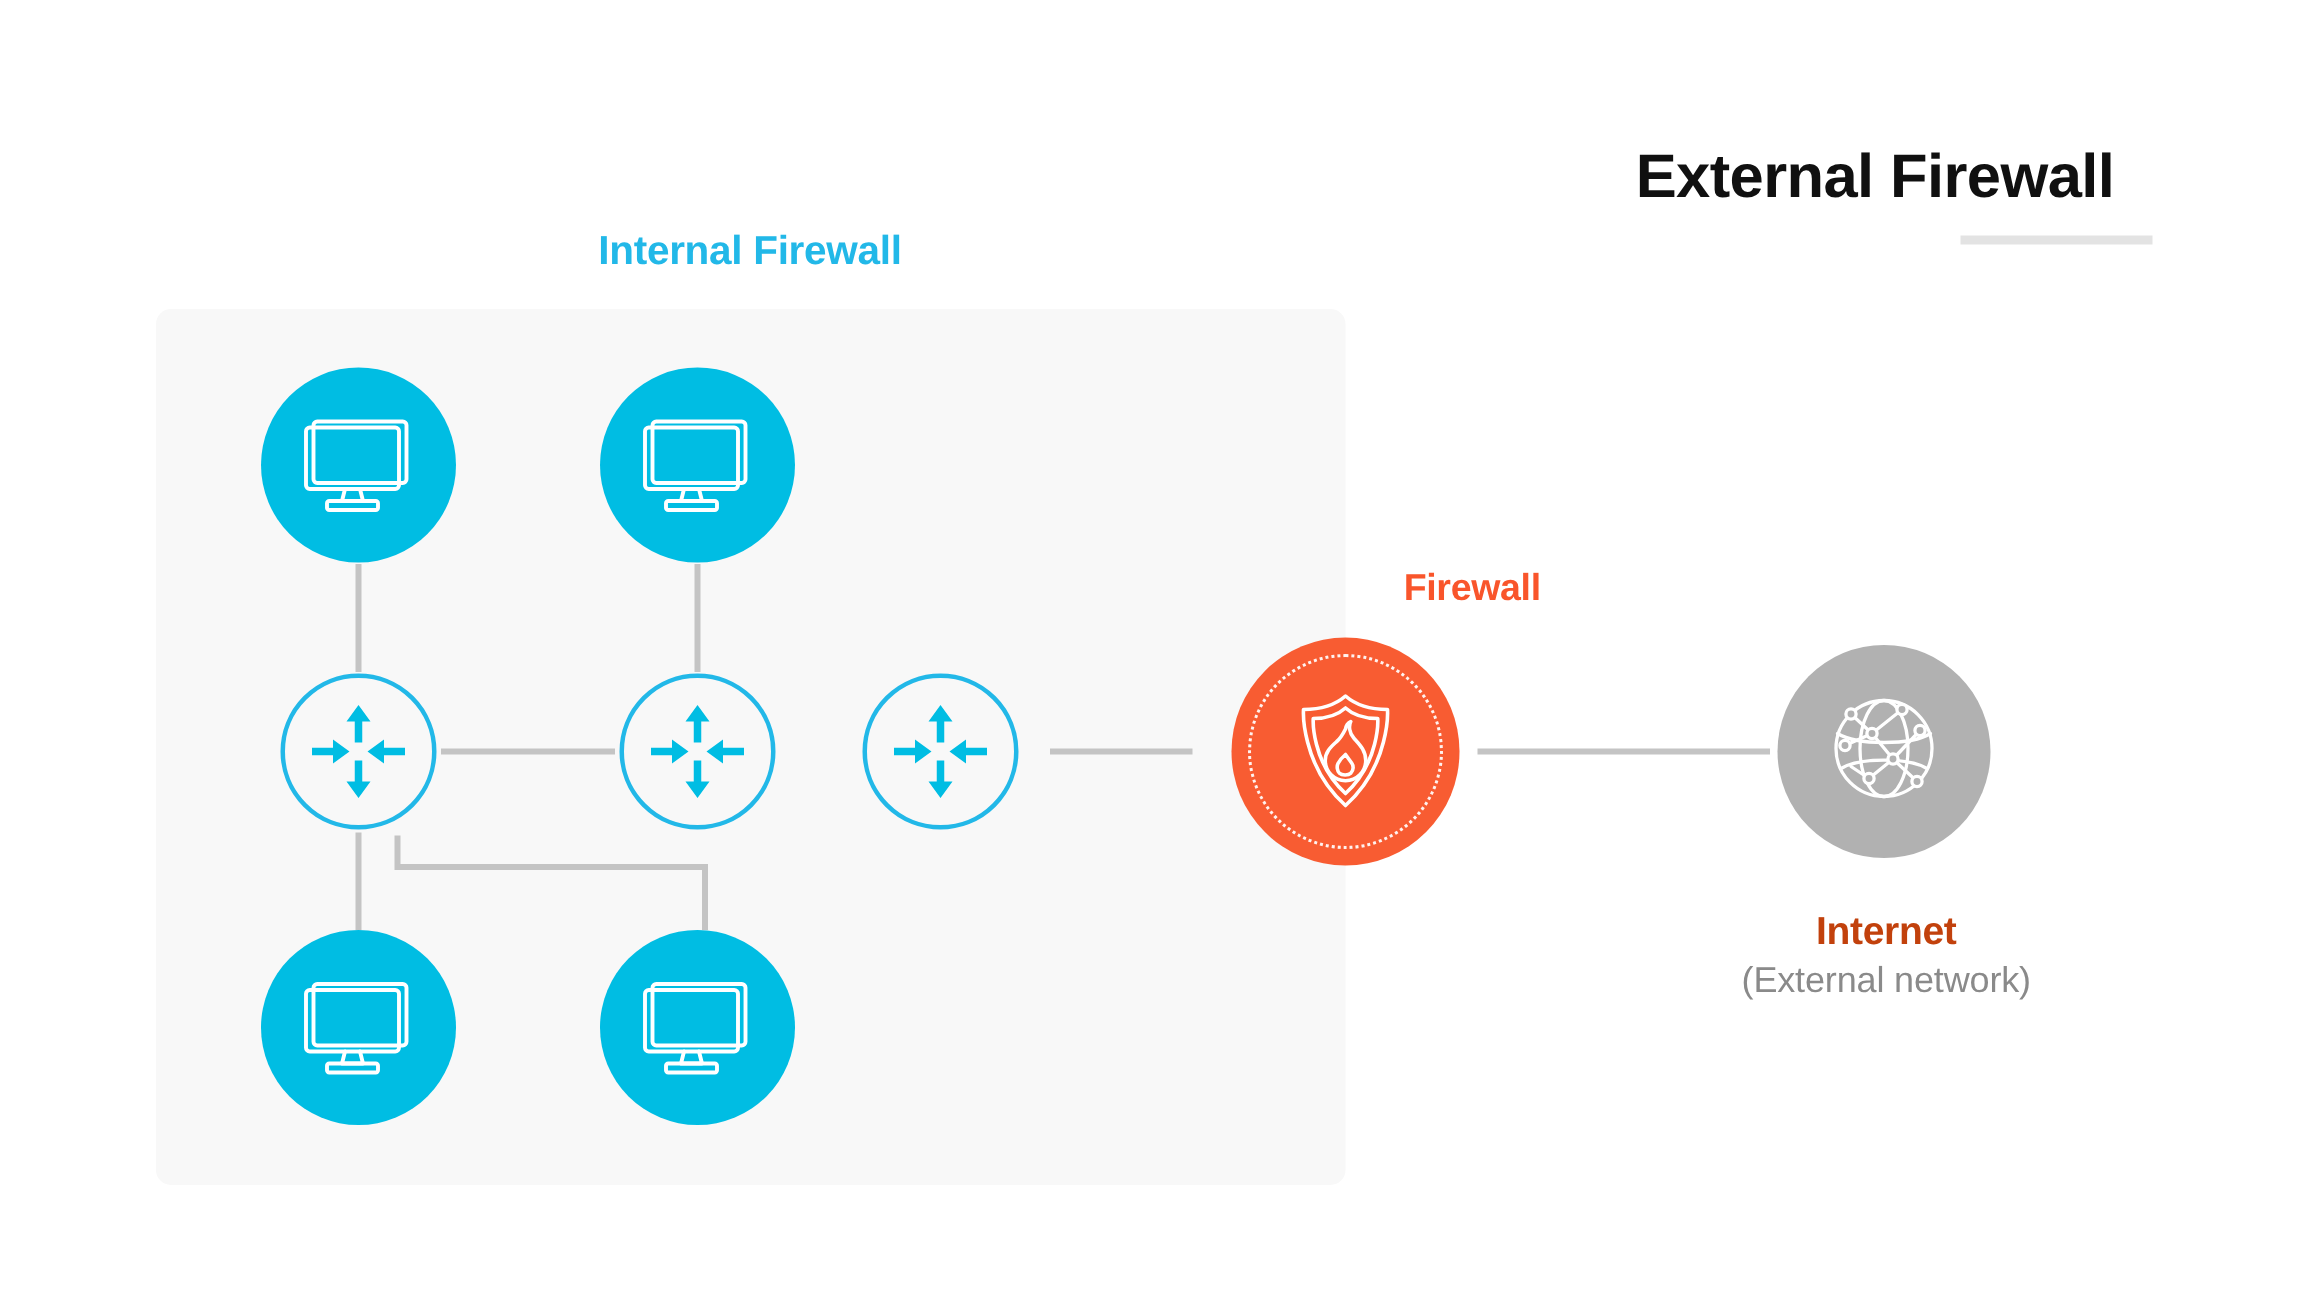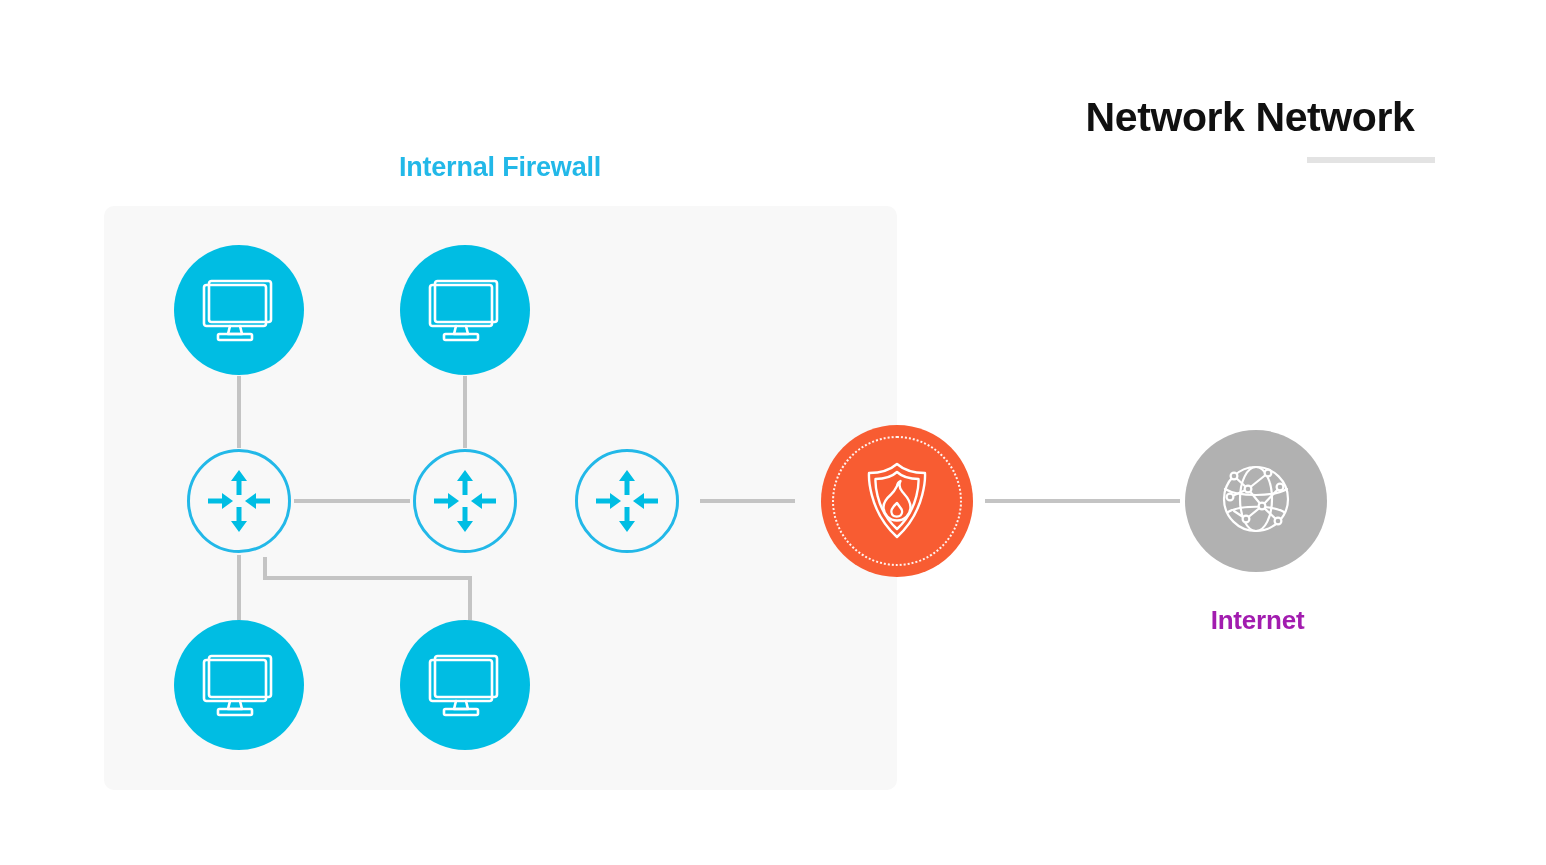--- a/index.html
+++ b/index.html
@@ -154,39 +154,39 @@
   #internet-caption {
     position: absolute;
     left: 1075px;
     top: 603px;
     width: 365px;
     text-align: center;
   }
   #internet-title {
     font-size: 26px;
     font-weight: 700;
-    color: #a21caf;
+    color: #c2410c;
     letter-spacing: -0.2px;
     line-height: 1.35;
   }
   #internet-subtitle {
     font-size: 24px;
     font-weight: 400;
     color: #8a8a8a;
     letter-spacing: -0.1px;
     line-height: 1.35;
   }
 </style>
 </head>
 <body>
 
 <div id="diagram-root">
 
   <div id="title-block">
-    <div id="page-title">Network Network</div>
+    <div id="page-title">External Firewall</div>
     <div id="title-underline"></div>
   </div>
 
   <div id="internal-network-label">Internal Firewall</div>
   <div id="internal-network-panel"></div>
 
   <svg id="wire-layer" viewBox="0 0 1546 865" xmlns="http://www.w3.org/2000/svg">
     <g stroke="#c4c4c4" stroke-width="4" fill="none" stroke-linecap="butt">
 
       <line x1="239" y1="376" x2="239" y2="448"></line>
@@ -289,20 +289,21 @@
         <g fill="#00bde3">
           <path d="M35 4 L43 15 L37.5 15 L37.5 29 L32.5 29 L32.5 15 L27 15 Z"></path>
           <path d="M35 66 L27 55 L32.5 55 L32.5 41 L37.5 41 L37.5 55 L43 55 Z"></path>
           <path d="M29 35 L18 27 L18 32.5 L4 32.5 L4 37.5 L18 37.5 L18 43 Z"></path>
           <path d="M41 35 L52 43 L52 37.5 L66 37.5 L66 32.5 L52 32.5 L52 27 Z"></path>
         </g>
       </svg>
     </span>
   </div>
 
+  <div id="firewall-label">Firewall</div>
 
   <div id="firewall-node" style="left:821px; top:425px;">
     <div id="firewall-dotted-ring"></div>
     <div id="firewall-shield-icon">
       <svg width="72" height="82" viewBox="0 0 72 82" xmlns="http://www.w3.org/2000/svg">
         <g fill="none" stroke="#ffffff" stroke-width="2.4" stroke-linejoin="round" stroke-linecap="round">
           <path d="M36 4 C28 11 17 13 8 13 C8 13 6 50 36 77 C66 50 64 13 64 13 C55 13 44 11 36 4 Z"></path>
           <path d="M36 12 C30 17.5 21.5 19 14.5 19 C14.5 19 13 48 36 69 C59 48 57.5 19 57.5 19 C50.5 19 42 17.5 36 12 Z"></path>
           <path d="M36 26 C36 26 33 32 30 34.5 C26 38 22.5 41.5 22.5 47 C22.5 54.5 28.5 60.5 36 60.5 C43.5 60.5 49.5 54.5 49.5 47 C49.5 40 45 36 41.5 32 C38.5 28.5 38 24 39.5 21 C39.5 21 36.5 22.5 36 26 Z"></path>
           <path d="M36 43 C36 43 32.5 46 31 49 C30 51 30.5 54 32 55.5 C33.5 57 38 57 39.5 55.5 C41.5 53.5 41.5 50.5 40 48.5 C38.5 46.5 36 43 36 43 Z"></path>
@@ -335,15 +336,16 @@
           <circle cx="46" cy="47" r="3.4"></circle>
           <circle cx="30" cy="60" r="3.4"></circle>
           <circle cx="62" cy="62" r="3.4"></circle>
         </g>
       </svg>
     </span>
   </div>
 
   <div id="internet-caption">
     <div id="internet-title">Internet</div>
+    <div id="internet-subtitle">(External network)</div>
   </div>
 
 </div>
 
 </body></html>

